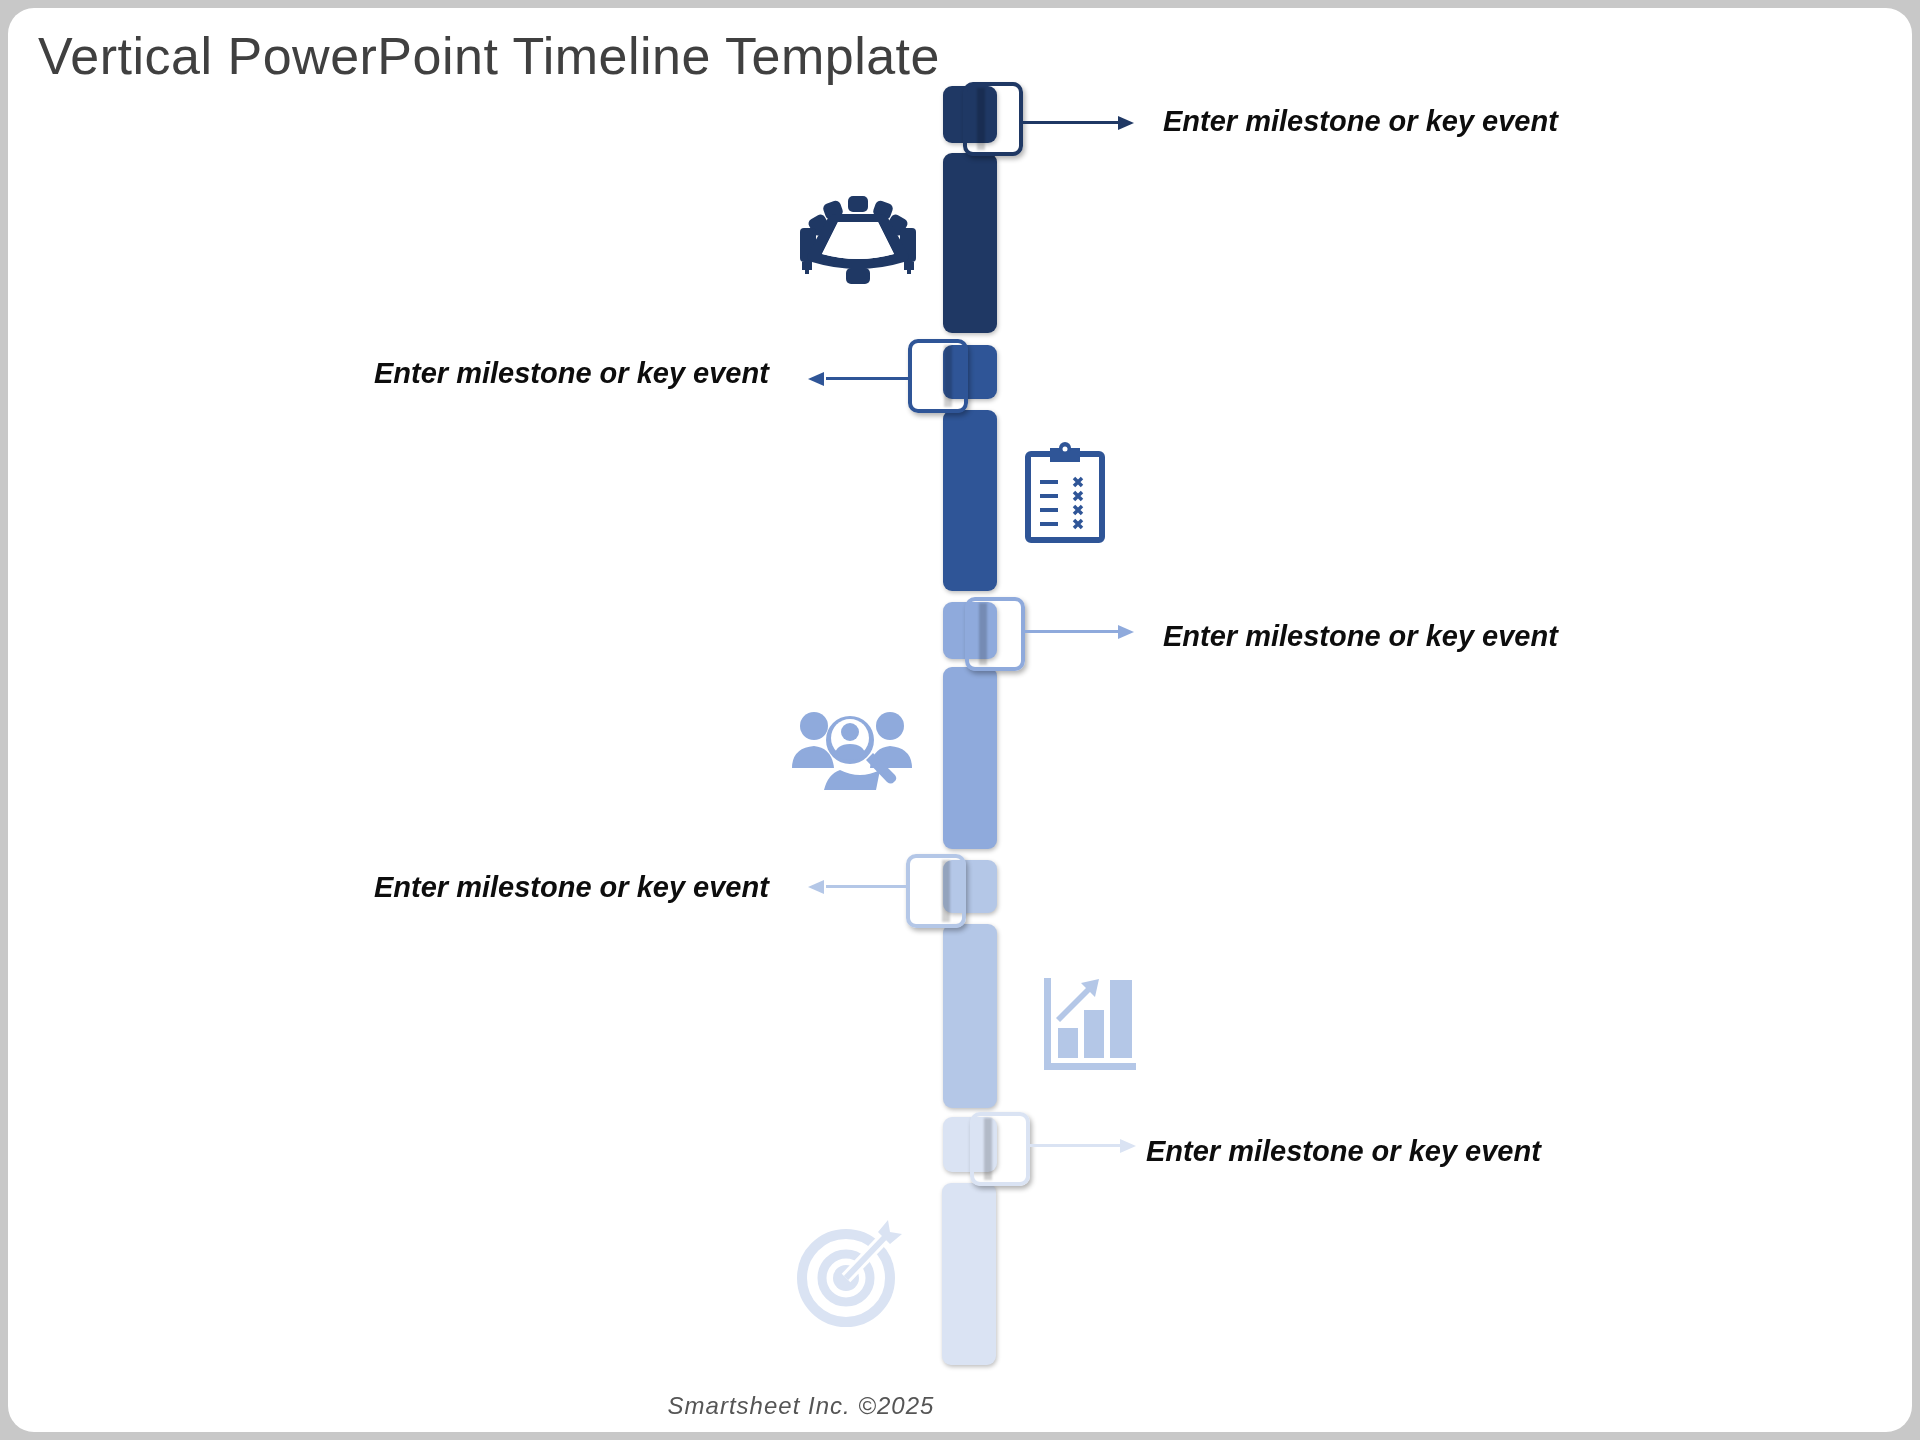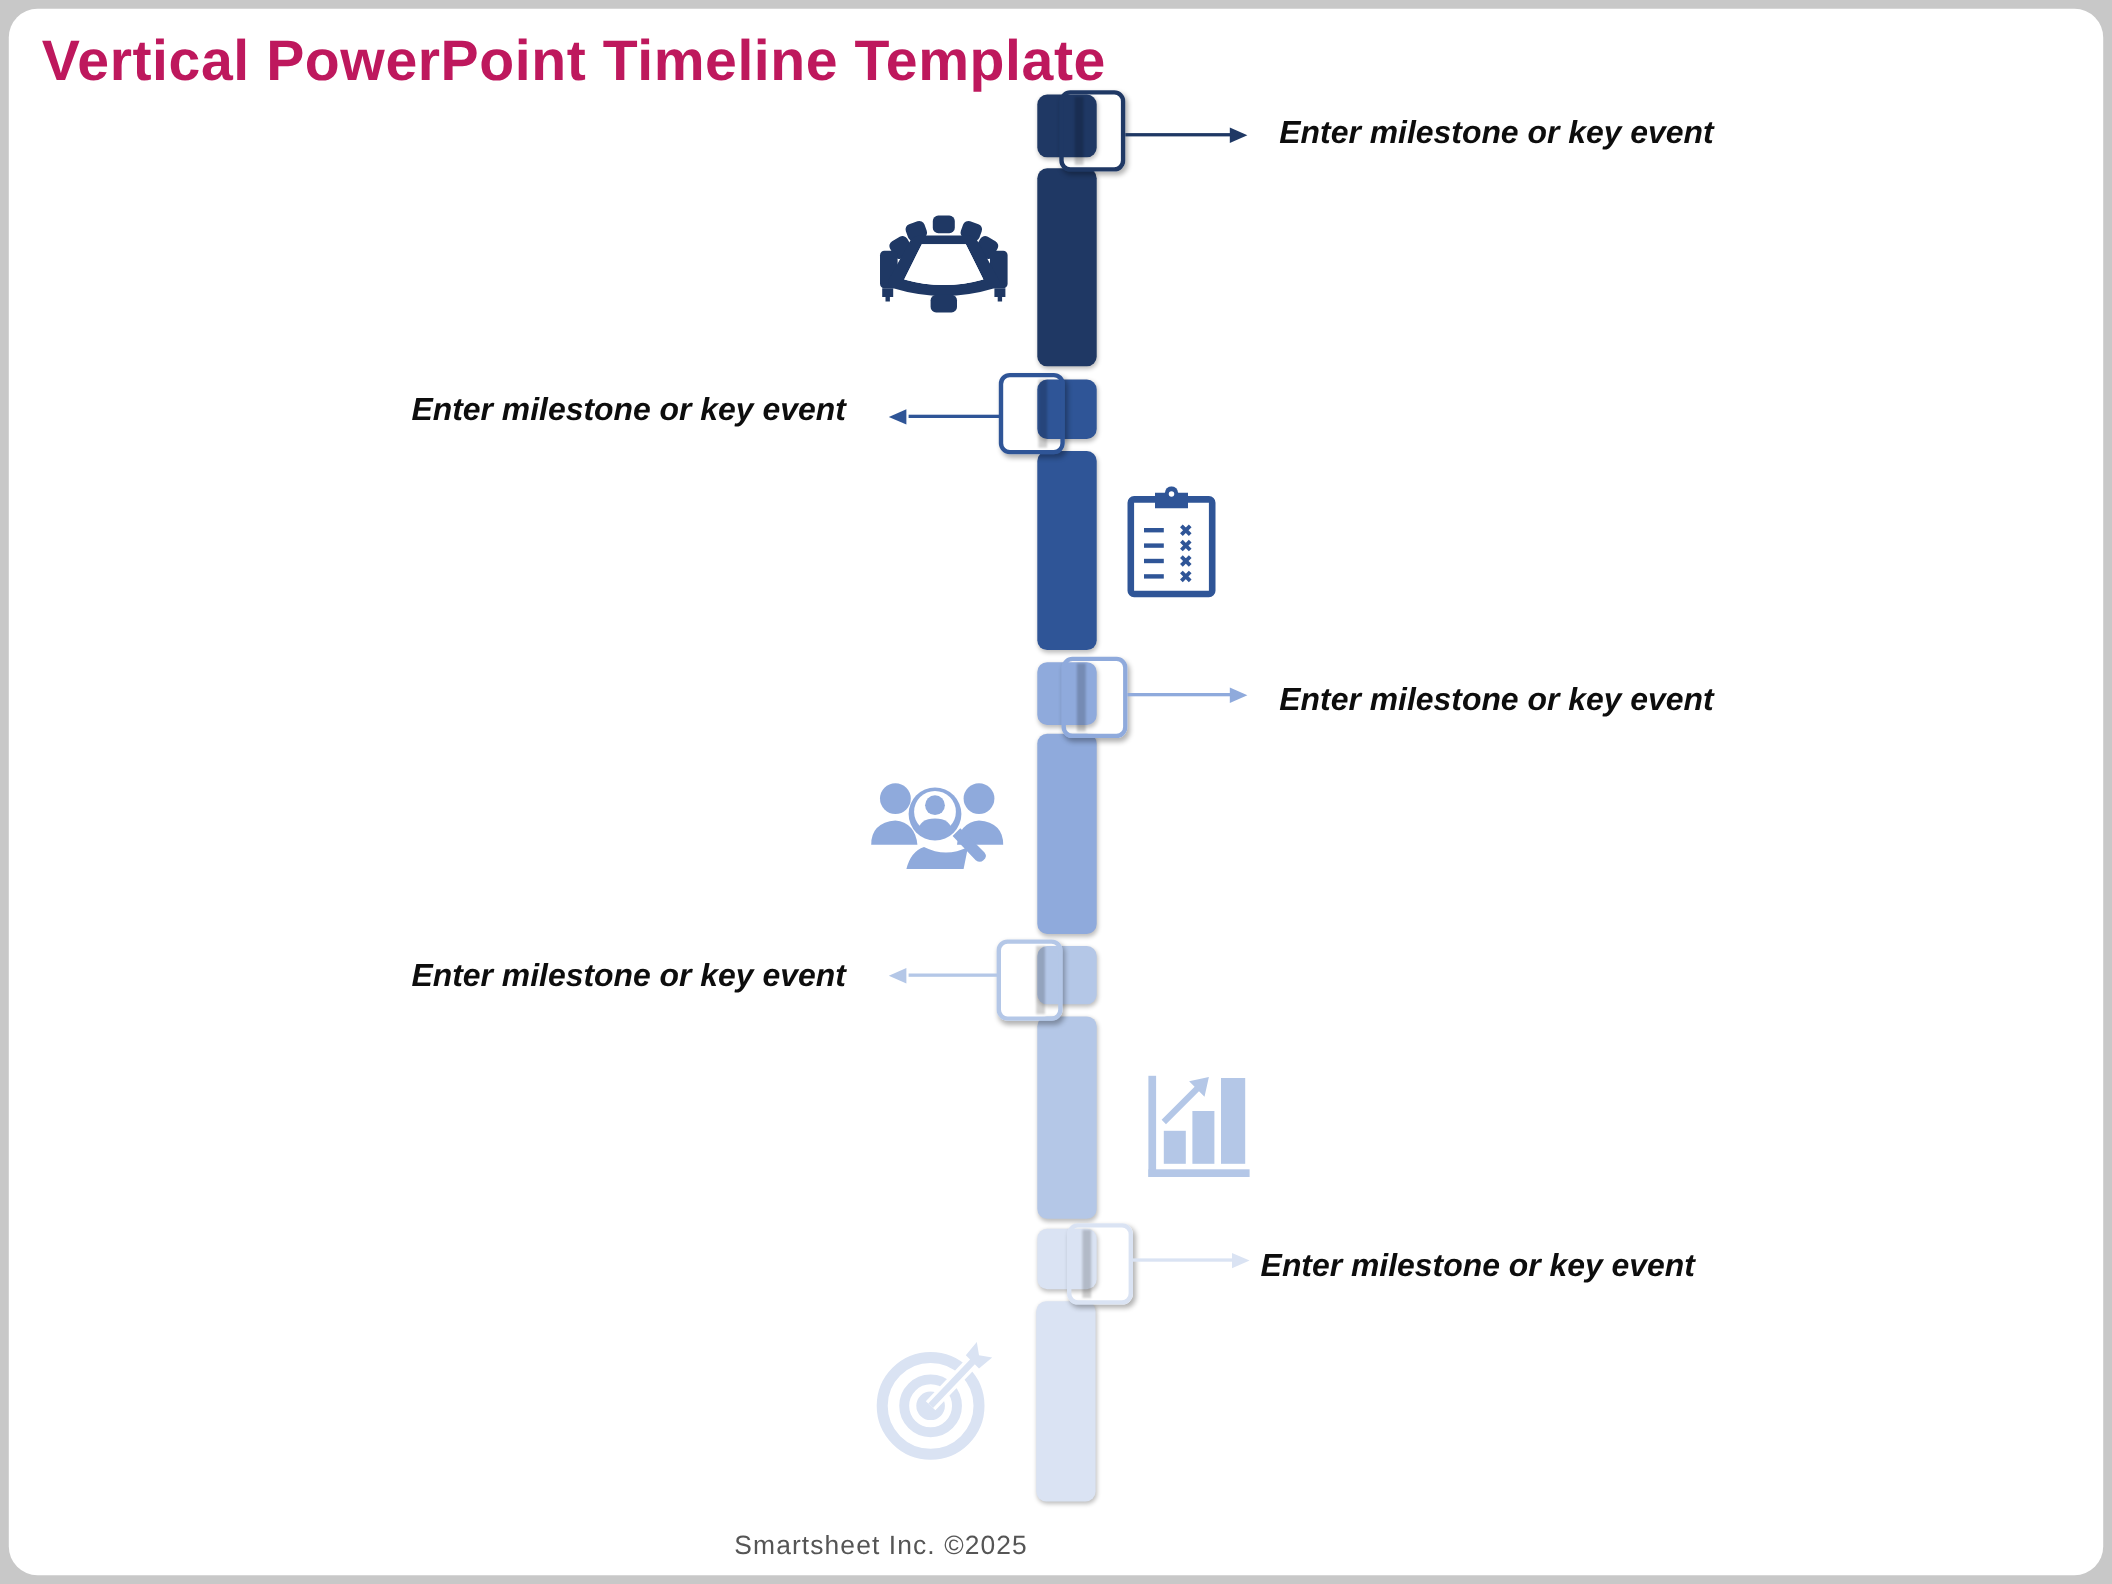--- a/index.html
+++ b/index.html
@@ -1,27 +1,27 @@
 <!DOCTYPE html>
 <html><head>
 <meta charset="utf-8">
 <style>
   html, body { margin:0; padding:0; background:#c8c8c8; }
   body { width:1920px; height:1440px; position:relative; overflow:hidden; font-family:"Liberation Sans", sans-serif; }
   .slide { position:absolute; left:8px; top:8px; width:1904px; height:1424px; background:#ffffff; border-radius:26px; }
-  .title { position:absolute; left:30px; top:18px; font-size:52px; font-weight:bold; color:#be185d; letter-spacing:0.5px; white-space:nowrap; }
+  .title { position:absolute; left:30px; top:18px; font-size:52px; font-weight:normal; color:#404040; letter-spacing:0.5px; white-space:nowrap; }
   .seg { position:absolute; width:54px; border-radius:9px; box-shadow:1px 2px 4px rgba(0,0,0,0.25); }
   .ring { position:absolute; width:52px; height:66px; border:4px solid; border-radius:10px; box-shadow:2px 3px 5px rgba(0,0,0,0.3); background:transparent; }
   .ring .inner { position:absolute; top:2px; bottom:2px; width:8px; background:rgba(0,0,0,0.18); filter:blur(1px); }
   .line { position:absolute; height:3px; }
   .arrow-r { position:absolute; width:0; height:0; border-top:7px solid transparent; border-bottom:7px solid transparent; border-left:16px solid; }
   .arrow-l { position:absolute; width:0; height:0; border-top:7px solid transparent; border-bottom:7px solid transparent; border-right:16px solid; }
   .label { position:absolute; font-size:29px; font-weight:bold; color:#0d0d0d; white-space:nowrap;font-style:italic; }
   .icon { position:absolute; }
-  .footer { position:absolute; left:0; width:1586px; top:1384px; text-align:center; font-size:24px; color:#555; letter-spacing:1px; }
+  .footer { position:absolute; left:0; width:1586px; top:1384px; text-align:center; font-size:24px; font-style:italic; color:#555; letter-spacing:1px; }
 </style>
 </head>
 <body>
 
 <div class="slide">
   <div class="title">Vertical PowerPoint Timeline Template</div>
 
   <div>
 
     <div class="seg" style="left:935px; top:78px; height:57px; background:#1f3864;"></div>

